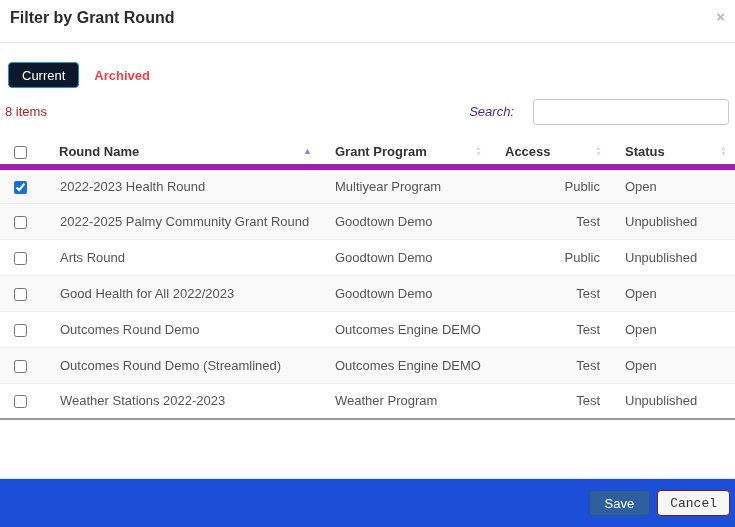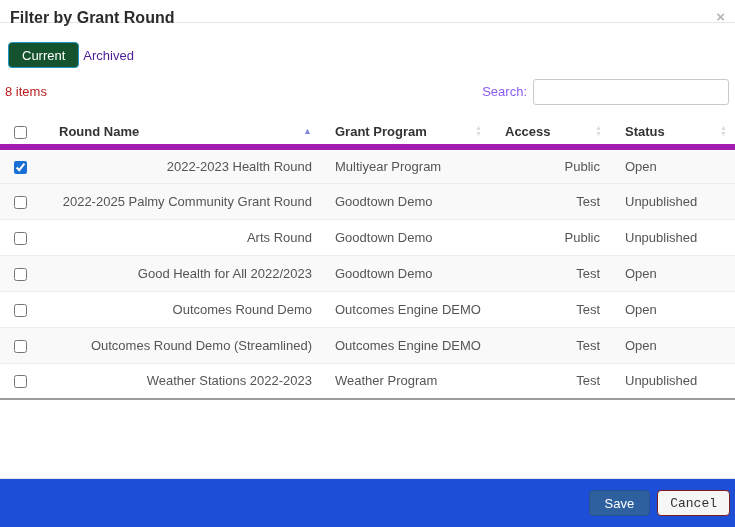--- a/index.html
+++ b/index.html
@@ -10,49 +10,50 @@
     color: #555;
     background: #ffffff;
   }
   .modal {
     width: 735px; height: 527px;
     background: #fff;
     display: flex; flex-direction: column;
   }
   
   .modal-header {
-    height: 23px;
+    height: 43px;
     padding: 9px 8px 0 10px;
     border-bottom: 1px solid #e5e5e5;
     display: flex; justify-content: space-between; align-items: flex-start;
   }
   .modal-title { font-size: 16px; font-weight: bold; color: #2b2b2b; }
   .close-x {
     color: #b5b5b5; font-size: 15px; font-weight: bold; line-height: 15px;
     cursor: pointer; padding: 0 2px;
   }
   
   .tabs { margin: 19px 0 0 8px; height: 26px; display: flex; align-items: center; }
   .tab-current {
-    background: #14532d; color: #fff; border: 1px solid #1e96c3;
+    background: #0f172a; color: #fff; border: 1px solid #1e96c3;
     border-radius: 4px; font-size: 13px; padding: 5px 13px; height: 26px;
     font-family: "Liberation Sans", sans-serif; cursor: pointer;
   }
   .tab-archived {
-    color: #4c1d95; margin-left: 4px; text-decoration: none; font-size: 13px;
+    color: #ef4444; margin-left: 15px; text-decoration: none; font-size: 13px;
     cursor: pointer;
+    font-weight: bold;
   }
   
   .toolbar {
     margin-top: 10px; padding: 0 6px 0 5px; height: 27px;
     display: flex; justify-content: space-between; align-items: center;
   }
   .items-count { color: #b91c1c; }
   .search-wrap { display: flex; align-items: center; }
-  .search-label { color: #8b5cf6; margin-right: 6px; }
+  .search-label { color: #4c1d95; margin-right: 19px; font-style: italic; }
   .search-input {
     width: 196px; height: 26px;
     border: 1px solid #c9c9c9; border-radius: 3px;
     padding: 0 6px; font-size: 13px; font-family: "Liberation Sans", sans-serif;
     outline: none;
   }
   
   table { width: 735px; border-collapse: collapse; table-layout: fixed; margin-top: 13px; }
   col.c-check  { width: 44px; }
   col.c-name   { width: 276px; }
@@ -66,21 +67,21 @@
   }
   th.col-check, td.col-check { padding: 0 0 0 14px; }
   .th-inner { display: flex; justify-content: space-between; align-items: center; }
   .sort-asc { color: #8287de; font-size: 9px; line-height: 9px; }
   .sort-both { display: flex; flex-direction: column; color: #dcdcdc; }
   .sort-both span { font-size: 7px; line-height: 6.5px; }
   tbody td {
     height: 36px; padding: 0 8px 0 15px; vertical-align: middle;
     color: #555; border-top: 1px solid #ececec;
   }
-  tbody td:nth-child(2) { padding-left: 16px; text-align: right; }
+  tbody td:nth-child(2) { padding-left: 16px; }
   tbody tr:first-child td { border-top: none; }
   tbody tr.odd { background: #f9f9f9; }
   tbody tr.even { background: #ffffff; }
   tbody tr:last-child td { border-bottom: 2px solid #9c9c9c; }
   td.col-access { text-align: right; padding-right: 10px; }
   input[type="checkbox"] {
     width: 13px; height: 13px; accent-color: #1a6fd4; cursor: pointer;
     vertical-align: middle;
   }
   

